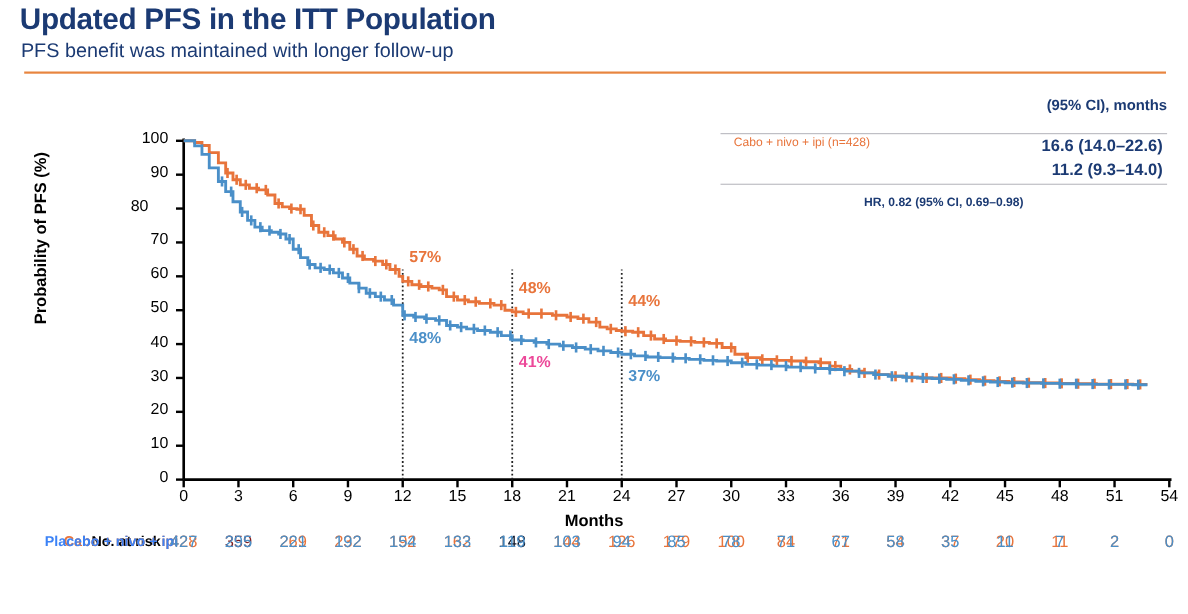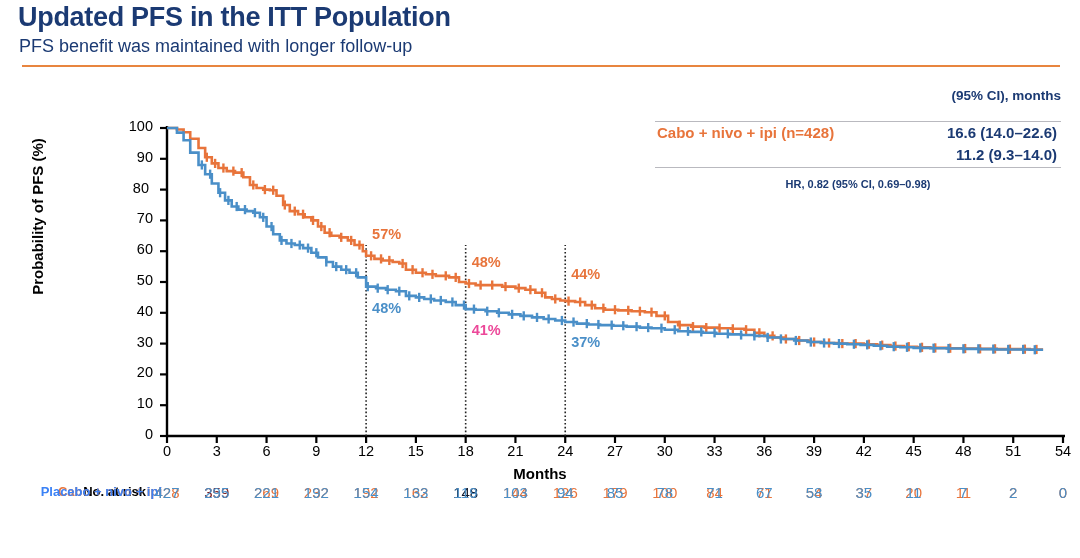--- a/index.html
+++ b/index.html
@@ -32,21 +32,21 @@
   .lg-head{
     text-align:right;font-size:13.5px;font-weight:bold;color:#1b3a73;
     line-height:15.5px;
   }
   .lg-head .hl{display:block;}
   #lg-headwrap{position:absolute;right:0px;top:0px;width:200px;}
   .lg-rule{position:absolute;left:0;width:406px;height:1.4px;background:#b9b9bf;}
   #lg-rule-top{top:33px;}
   #lg-rule-bot{top:79px;}
   .lg-row{position:absolute;left:0;width:406px;height:23px;}
-  .lg-name{position:absolute;left:2px;top:0;font-size:15px;font-weight:bold;white-space:nowrap;}
+  .lg-name{position:absolute;left:12px;top:0;font-size:11px;font-weight:normal;white-space:nowrap;}
   .lg-val{position:absolute;right:4px;top:0;font-size:15px;font-weight:bold;color:#1b3a73;white-space:nowrap;}
   #lg-row-0{top:36px;}
   #lg-row-1{top:58px;}
   #hr-stat{
     position:absolute;left:0;top:90px;width:406px;
     text-align:center;font-size:11px;font-weight:bold;color:#1b3a73;
     white-space:nowrap;
   }
   
   #plot{position:absolute;left:0;top:0;width:1080px;height:558px;}
@@ -295,21 +295,21 @@
   <div id="xlabel">Months</div>
   <div id="ytick-labels">
       <div class="ytick-lab" style="left: 115px; top: 426px;">0</div>
       <div class="ytick-lab" style="left: 115px; top: 395.2px;">10</div>
       <div class="ytick-lab" style="left: 115px; top: 364.4px;">20</div>
       <div class="ytick-lab" style="left: 115px; top: 333.6px;">30</div>
       <div class="ytick-lab" style="left: 115px; top: 302.8px;">40</div>
       <div class="ytick-lab" style="left: 115px; top: 272px;">50</div>
       <div class="ytick-lab" style="left: 115px; top: 241.2px;">60</div>
       <div class="ytick-lab" style="left: 115px; top: 210.4px;">70</div>
-      <div class="ytick-lab" style="left: 111px; top: 179.6px;">80</div>
+      <div class="ytick-lab" style="left: 97px; top: 179.6px;">80</div>
       <div class="ytick-lab" style="left: 115px; top: 148.8px;">90</div>
       <div class="ytick-lab" style="left: 115px; top: 118px;">100</div>
     </div>
   <div id="xtick-labels">
       <div class="xtick-lab" style="left: 147px;">0</div>
       <div class="xtick-lab" style="left: 196.778px;">3</div>
       <div class="xtick-lab" style="left: 246.556px;">6</div>
       <div class="xtick-lab" style="left: 296.333px;">9</div>
       <div class="xtick-lab" style="left: 346.111px;">12</div>
       <div class="xtick-lab" style="left: 395.889px;">15</div>

